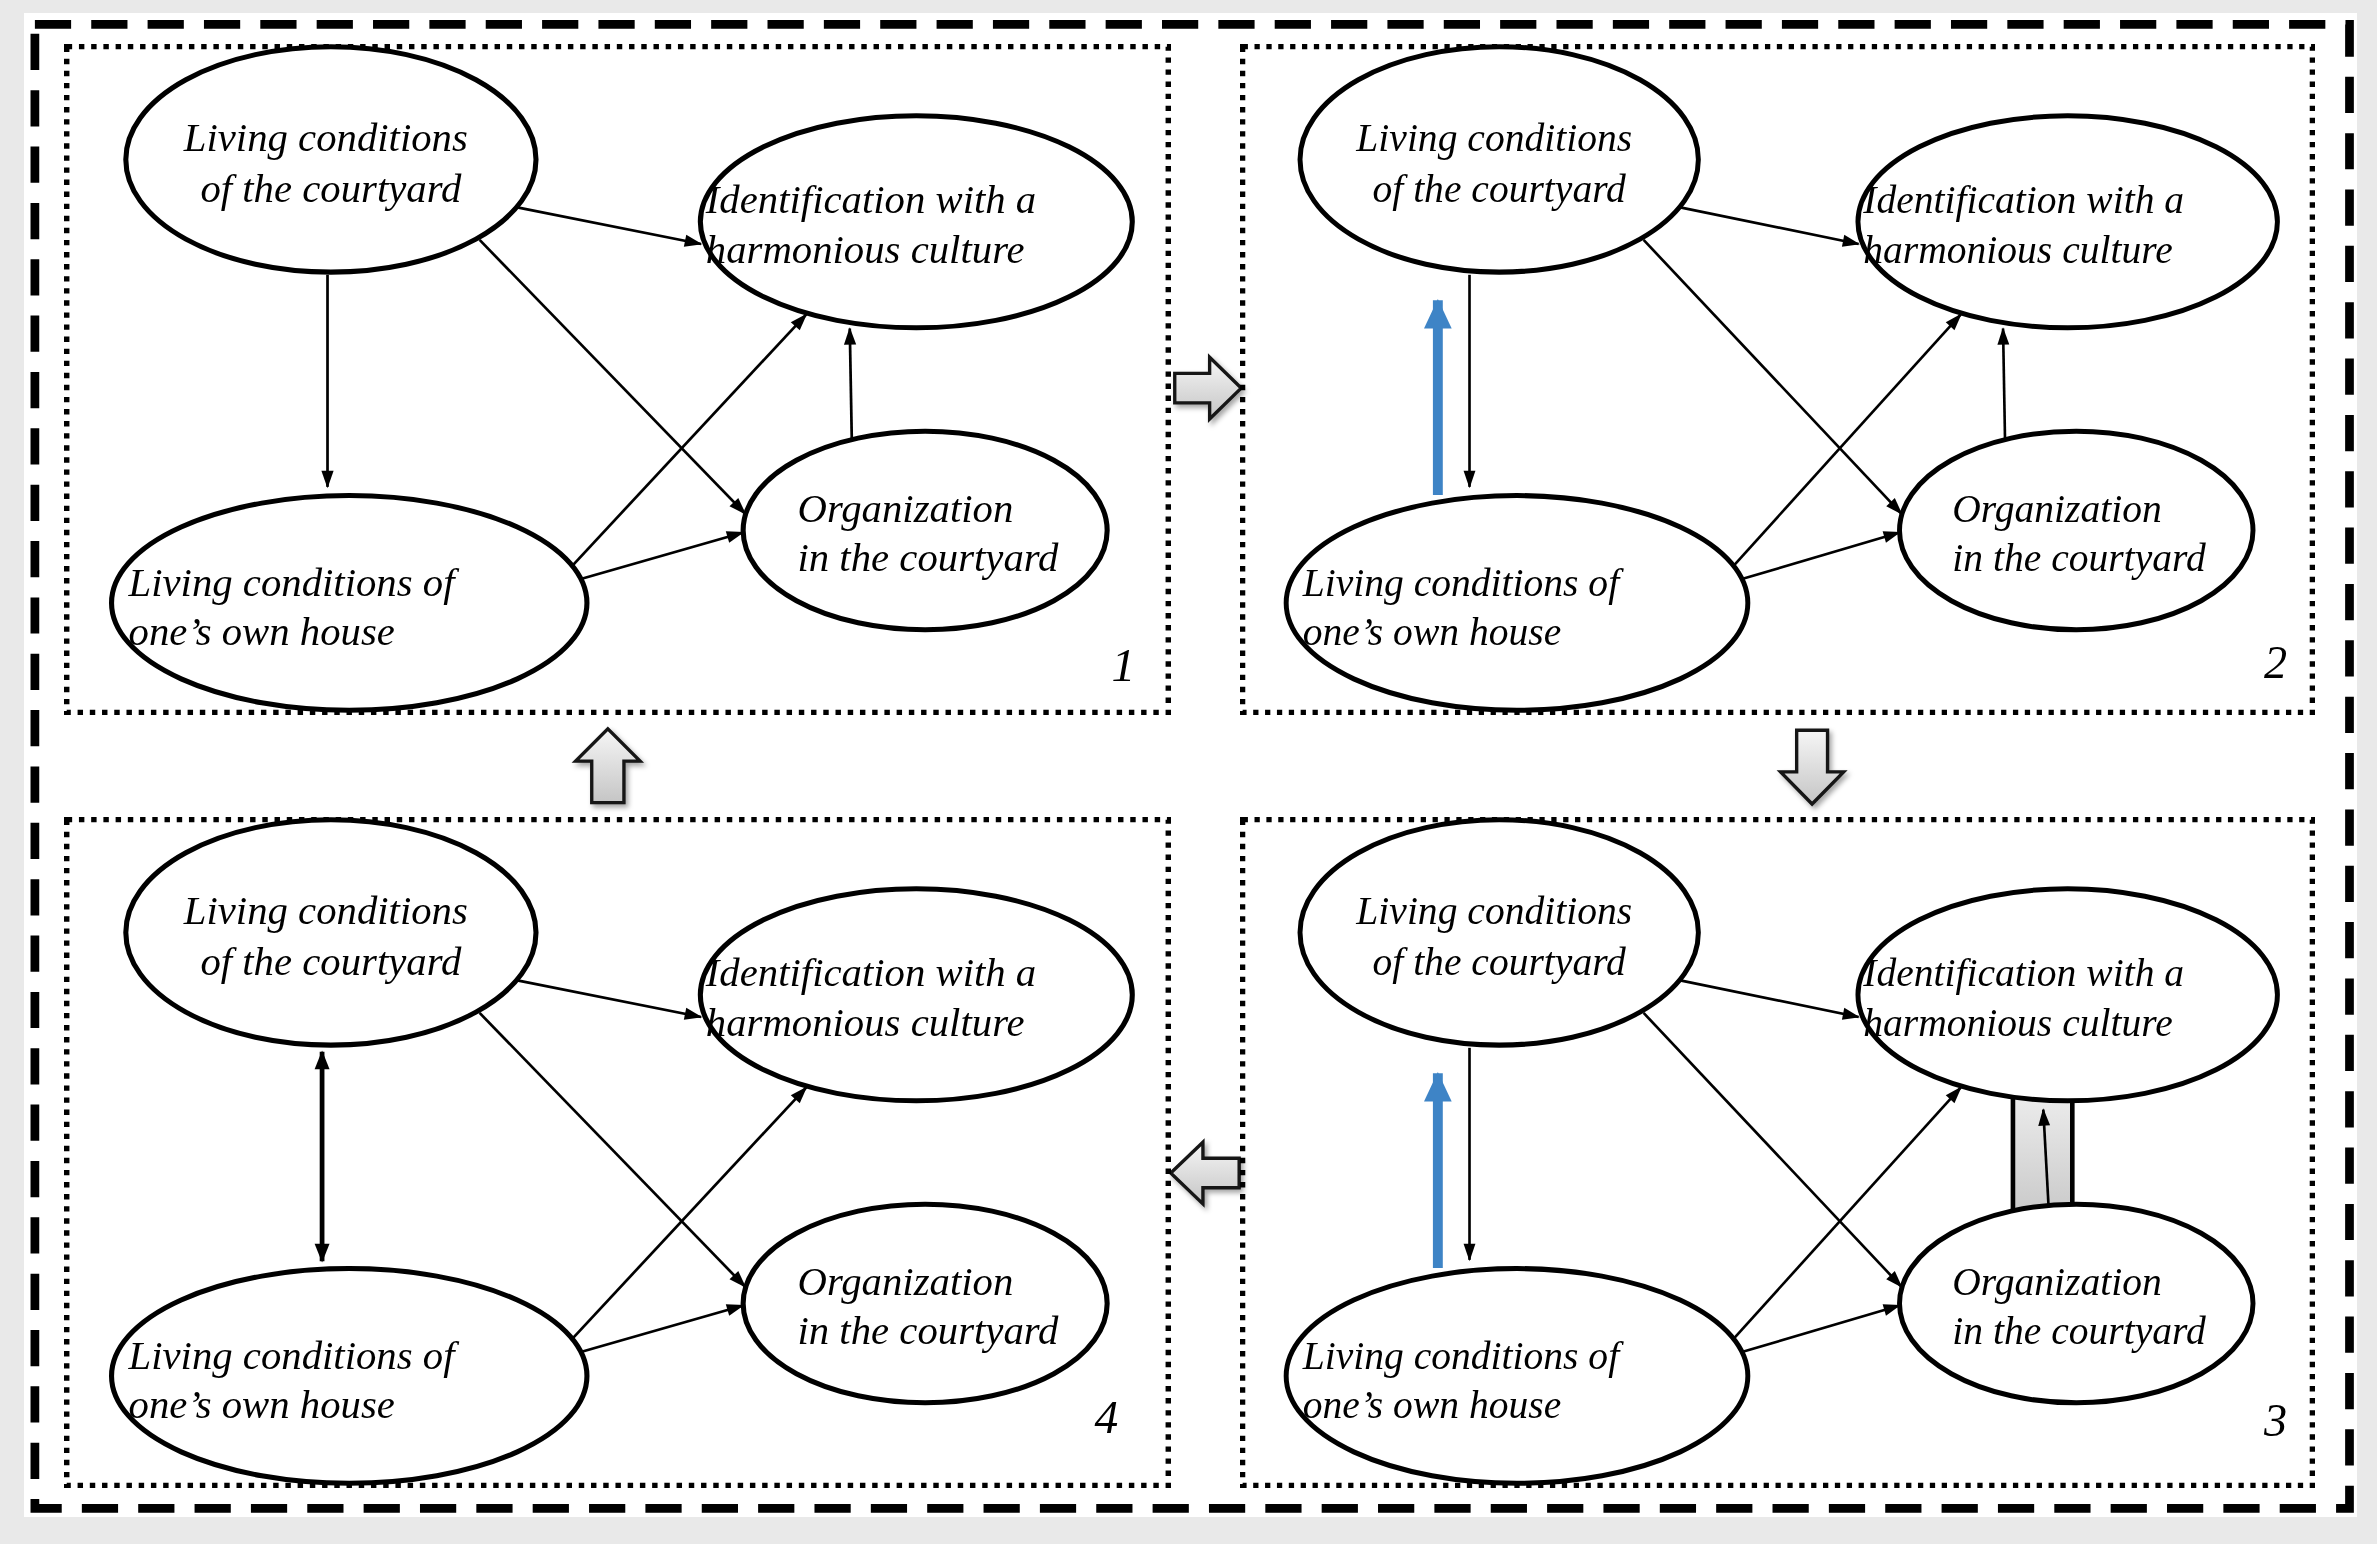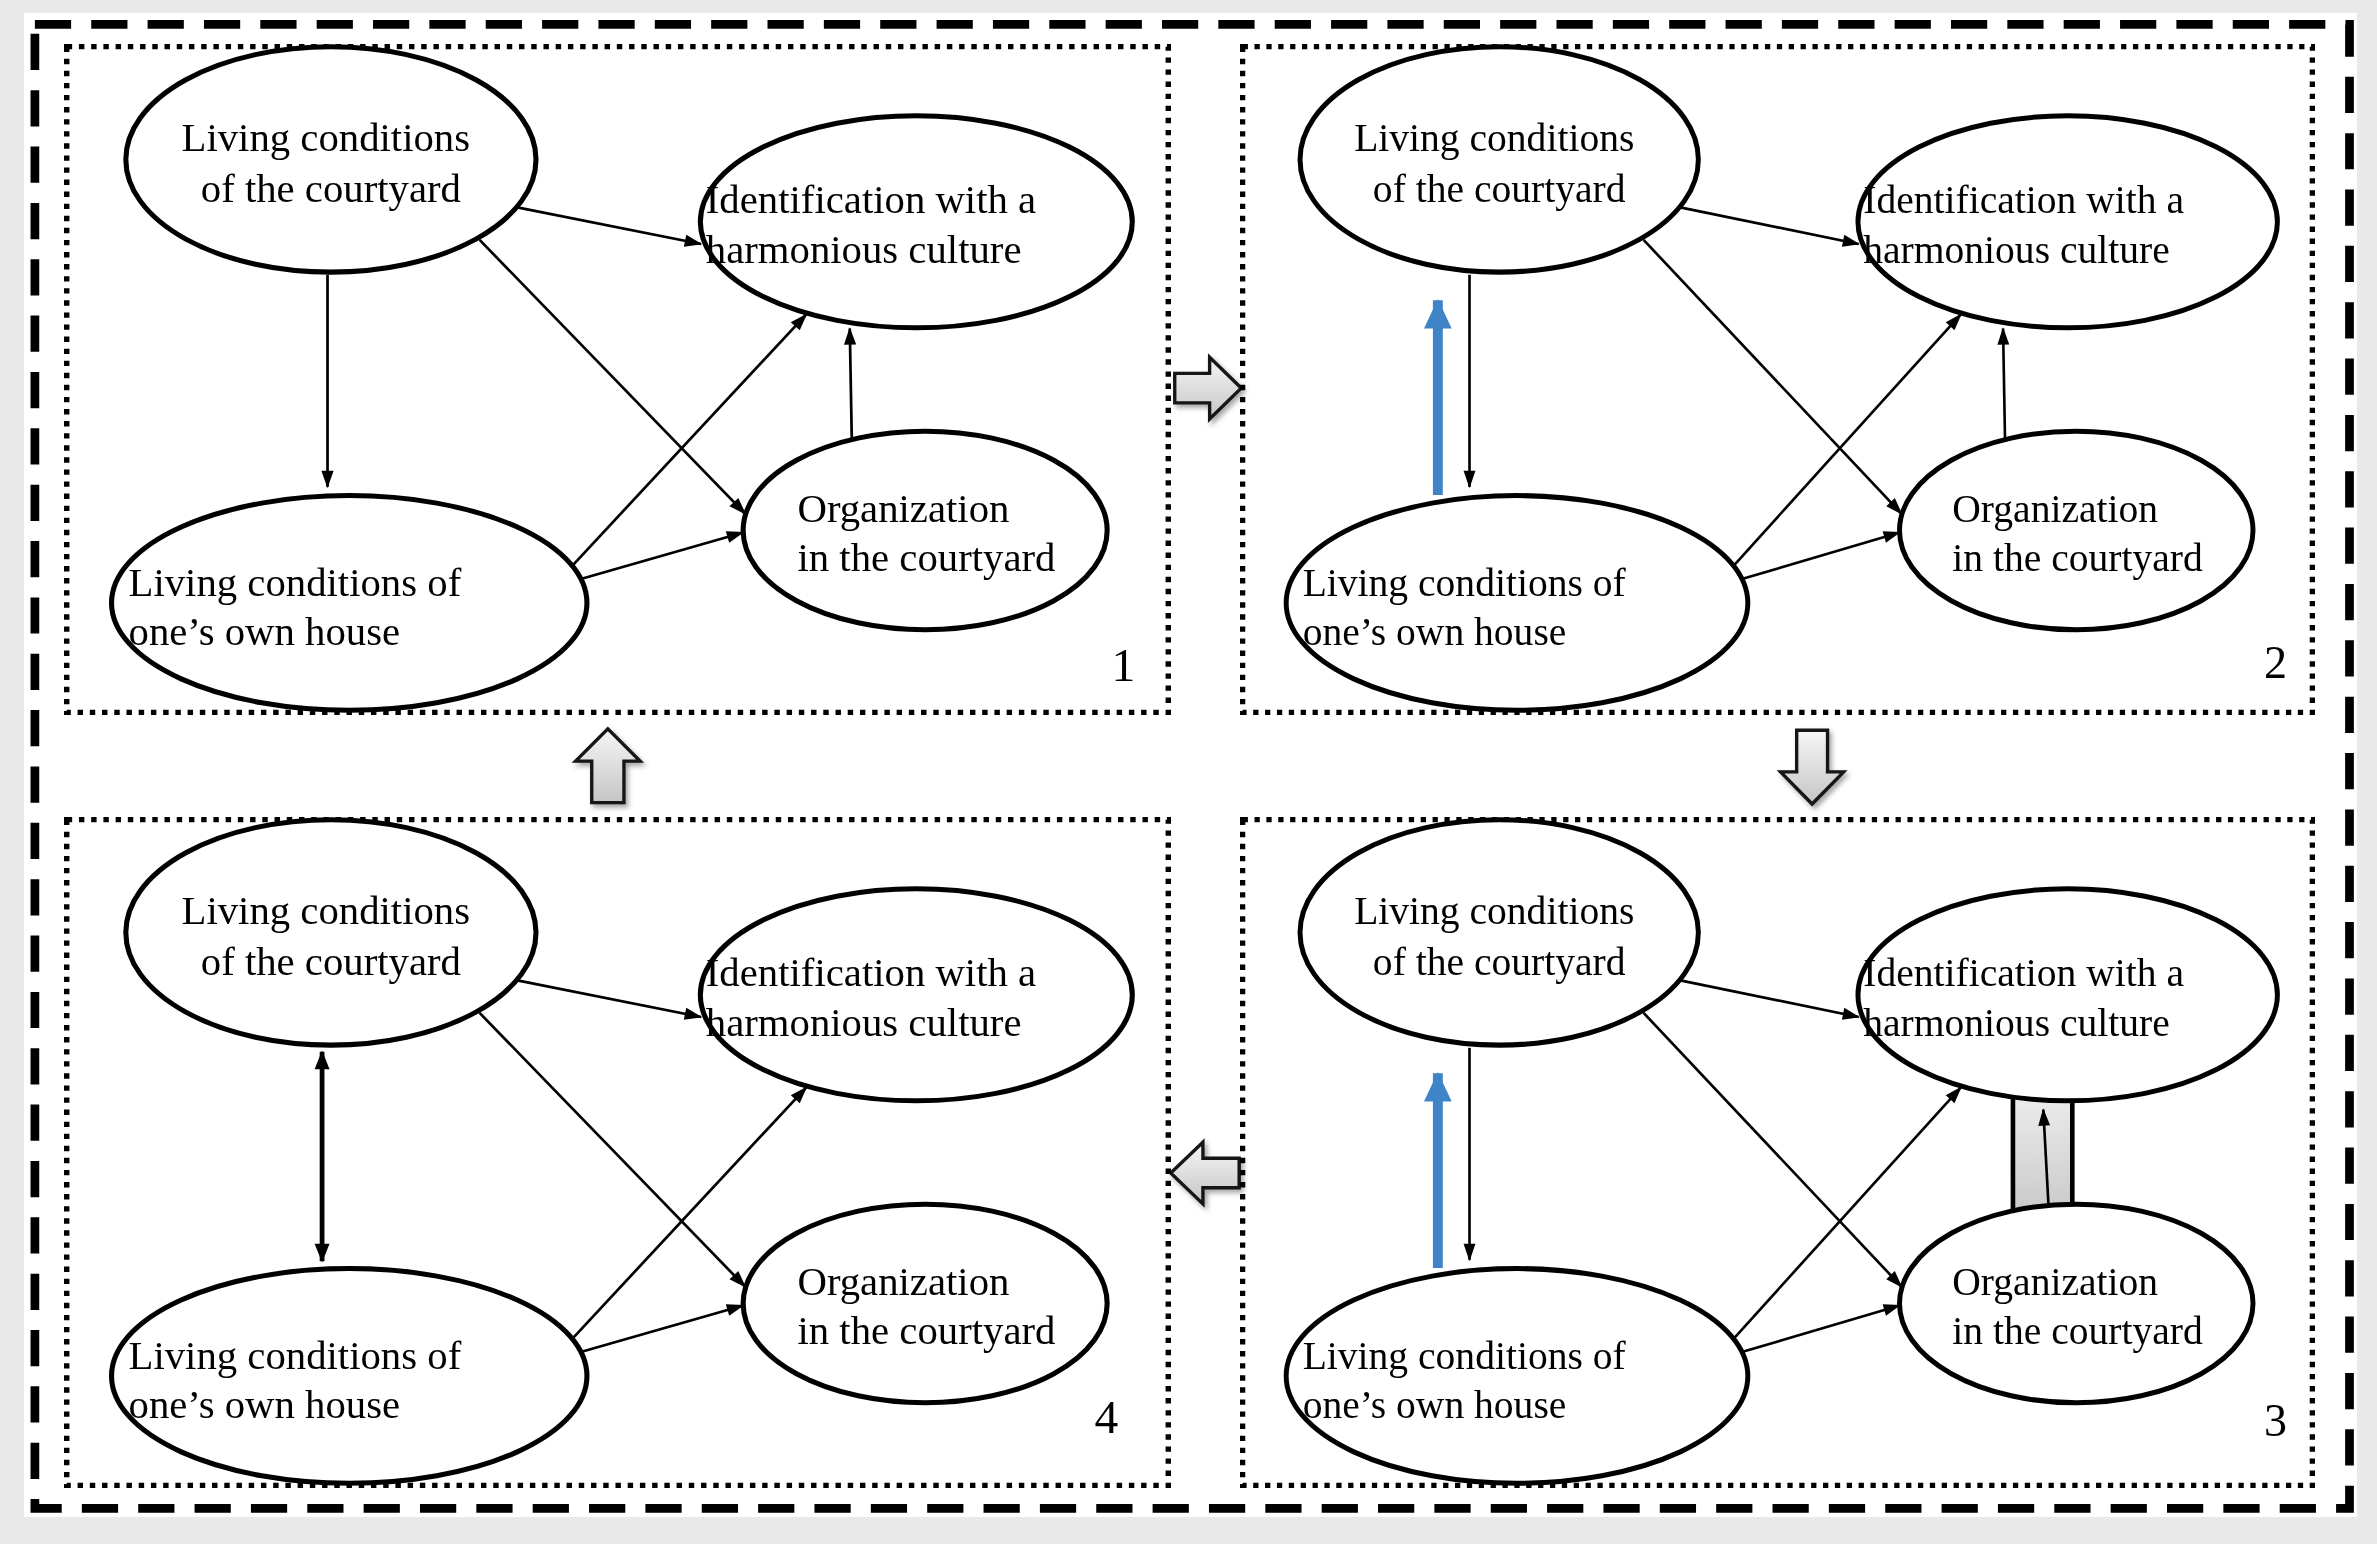--- a/index.html
+++ b/index.html
@@ -1,20 +1,20 @@
 <!DOCTYPE html>
 <html style="font-size:10.7px"><head>
 <meta charset="utf-8">
 <style>
   html,body { margin:0; padding:0; background:#e9e9e9; }
   .page { position:relative; width:2377px; height:1545px; background:#e9e9e9; overflow:hidden;
           font-family:"Liberation Serif", serif; }
   .white-field { position:absolute; left:24px; top:13.4px; width:2333px; height:1504px; background:#ffffff; }
   .overlay { position:absolute; left:0; top:0; width:2377px; height:1545px; }
-  .panel { position:absolute; }
+  .panel { position:absolute;font-style:italic; }
   .panel svg { width:100%; height:100%; overflow:visible; display:block; }
   .node-ellipse { fill:#ffffff; stroke:#000000; stroke-width:7.5; }
   .link { stroke:#000000; stroke-width:4; fill:none; }
   .link-blue { stroke-width:15; fill:none; }
   .link-double { stroke:#000000; stroke-width:7; fill:none; }
   .band-edge { stroke:#000000; stroke-width:7; }
   .node-label { font-family:"Liberation Serif", serif; font-size:60px; fill:#000000; }
   .panel-num { font-family:"Liberation Serif", serif; font-size:70px; fill:#000000; }
   .panel-border { fill:none; stroke:#000000; stroke-width:8; stroke-dasharray:8 10; }
   .outer-dashed { fill:none; stroke:#000000; stroke-width:13; stroke-dasharray:54 30; }

